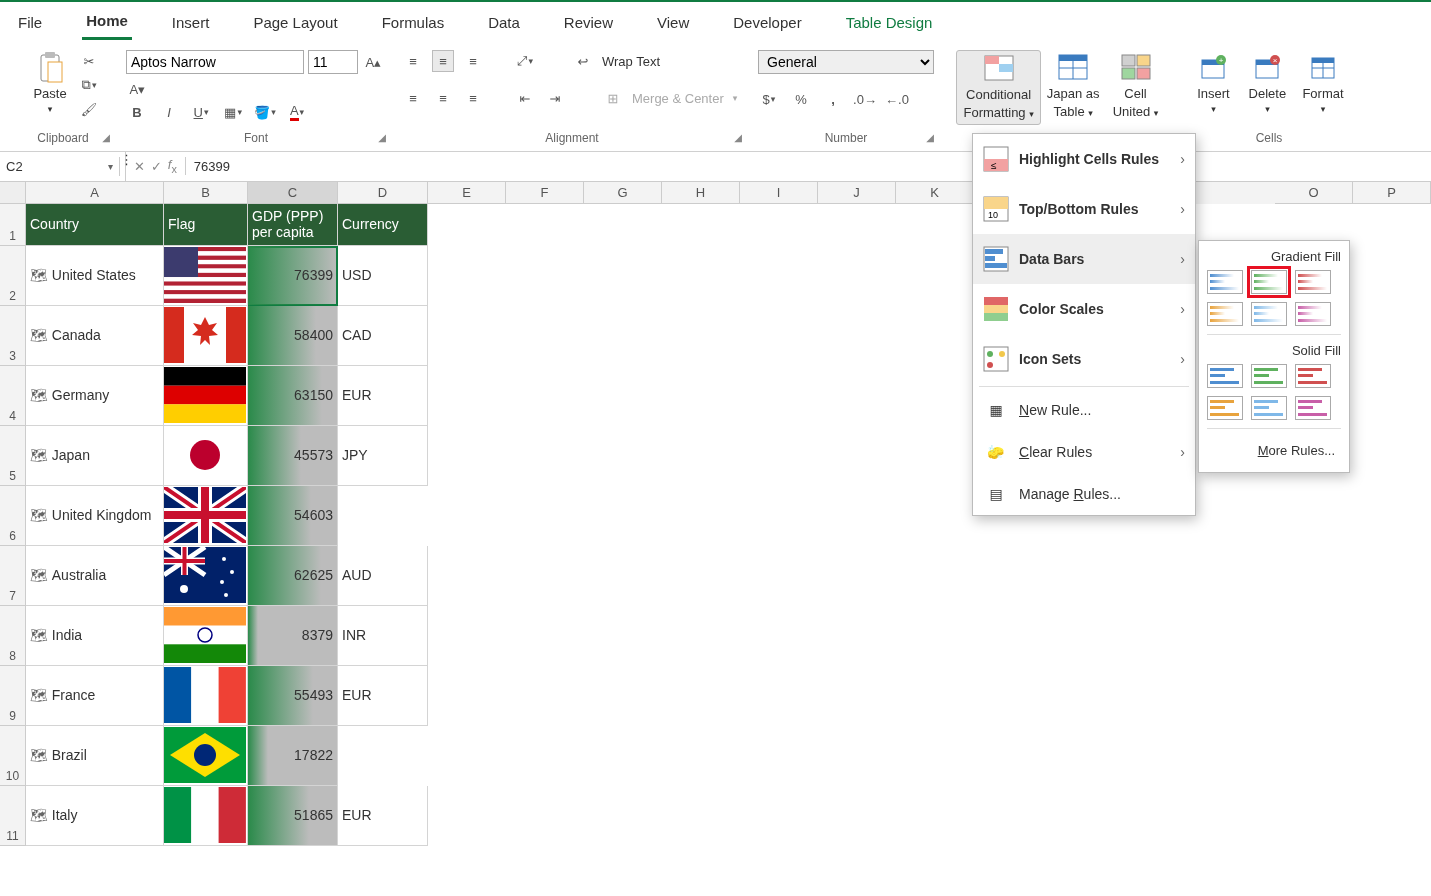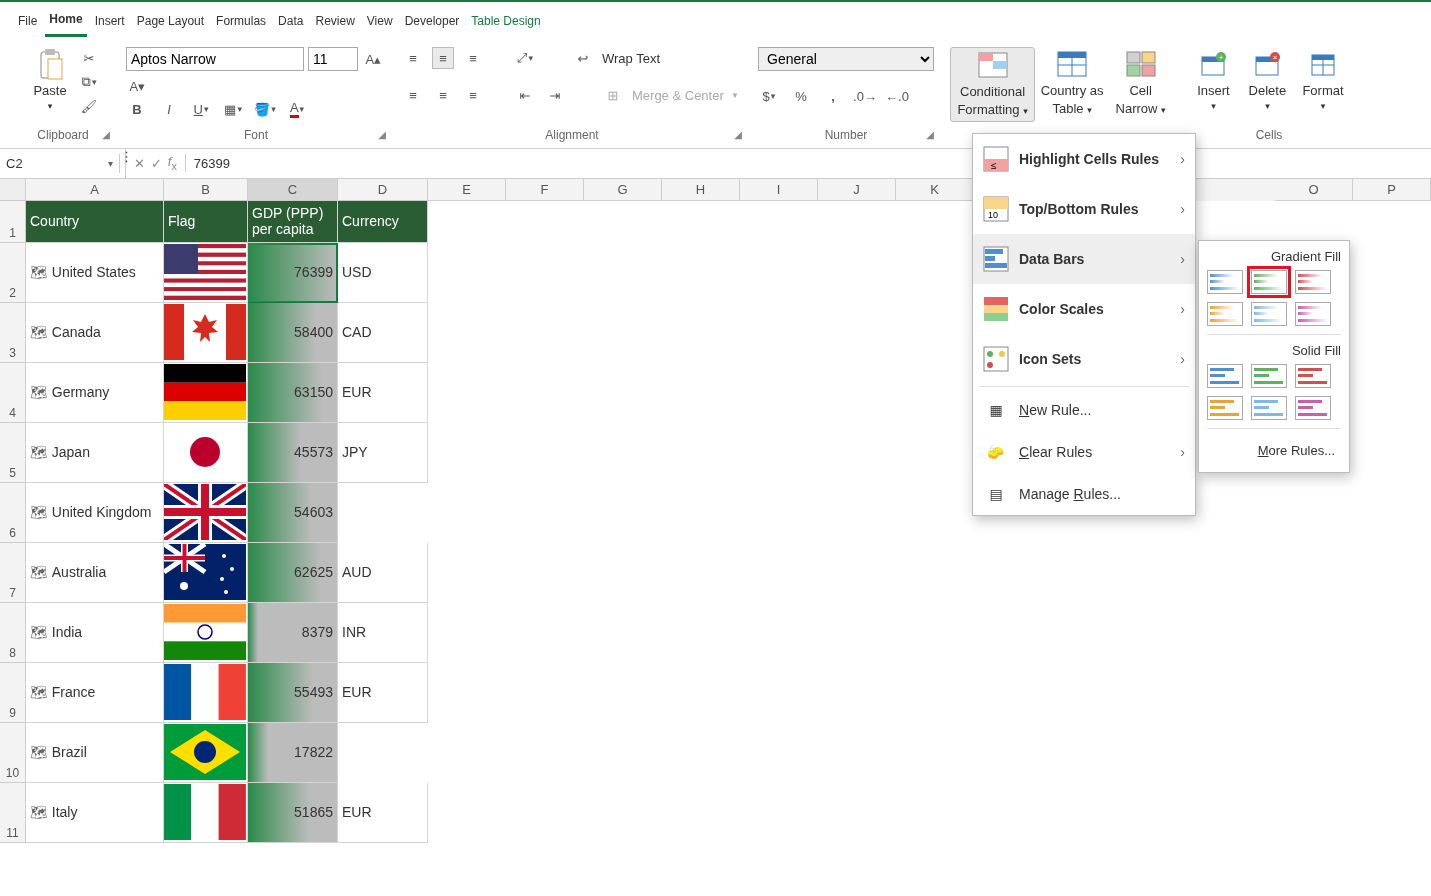--- a/index.html
+++ b/index.html
@@ -2,21 +2,21 @@
 <html><head>
 <meta charset="utf-8">
 <style>
 * { box-sizing: border-box; margin: 0; padding: 0; font-family: "Segoe UI", sans-serif; }
 body { background: #fff; font-size: 13px; color: #333; overflow: hidden; width: 1431px; height: 896px; position: relative; }
 
 
 .top-strip { height: 2px; background: #107c41; }
 
 
-.tabstrip { display: flex; align-items: center; gap: 4px; padding: 6px 14px 0; font-size: 12px; }
+.tabstrip { display: flex; align-items: center; gap: 36px; padding: 6px 14px 0; font-size: 15px; }
 .tabstrip .tab { padding: 4px 4px 8px; cursor: pointer; }
 .tabstrip .tab.active { font-weight: 600; border-bottom: 3px solid #107c41; }
 .tabstrip .tab.context { color: #107c41; }
 
 
 .ribbon { display: flex; border-bottom: 1px solid #d0d0d0; padding: 6px 8px 0; background: #fff; }
 .group { border-right: 0; padding: 4px 8px 2px; display: flex; flex-direction: column; align-items: center; justify-content: space-between; }
 .group .controls { display: flex; gap: 4px; align-items: center; flex-wrap: wrap; }
 .group .controls-col { display: flex; flex-direction: column; gap: 2px; }
 .group-label { font-size: 12px; color: #666; margin-top: 4px; display: flex; align-items: center; gap: 6px; width: 100%; justify-content: center; position: relative; padding: 2px 0 4px; }
@@ -222,34 +222,34 @@
       </div>
       <div class="vbtn">
         <div class="ico">
             <svg width="30" height="28">
               <rect x="1" y="1" width="28" height="24" fill="#fff" stroke="#3a7bbf"></rect>
               <rect x="1" y="1" width="28" height="6" fill="#3a7bbf"></rect>
               <line x1="1" y1="14" x2="29" y2="14" stroke="#3a7bbf"></line>
               <line x1="15" y1="1" x2="15" y2="25" stroke="#3a7bbf"></line>
             </svg>
           </div>
-        <span>Country as</span>
+        <span>Japan as</span>
           <span><span>Table</span> <span style="font-size:9px">▾</span></span>
       </div>
       <div class="vbtn">
         <div class="ico">
             <svg width="30" height="28">
               <rect x="1" y="1" width="13" height="11" fill="#d0d0d0" stroke="#888"></rect>
               <rect x="16" y="1" width="13" height="11" fill="#f9d58a" stroke="#888"></rect>
               <rect x="1" y="14" width="13" height="11" fill="#9fd69f" stroke="#888"></rect>
               <rect x="16" y="14" width="13" height="11" fill="#f2a1a1" stroke="#888"></rect>
             </svg>
           </div>
         <span>Cell</span>
-          <span><span>Narrow</span> <span style="font-size:9px">▾</span></span>
+          <span><span>United</span> <span style="font-size:9px">▾</span></span>
       </div>
     </div>
     <div class="group-label" style="visibility:hidden">.</div>
   </div>
 
   <div class="group" style="width:178px">
     <div style="display:flex;gap:4px">
       <div class="vbtn" style="min-width:50px">
         <div class="ico">
           <svg width="28" height="26">

